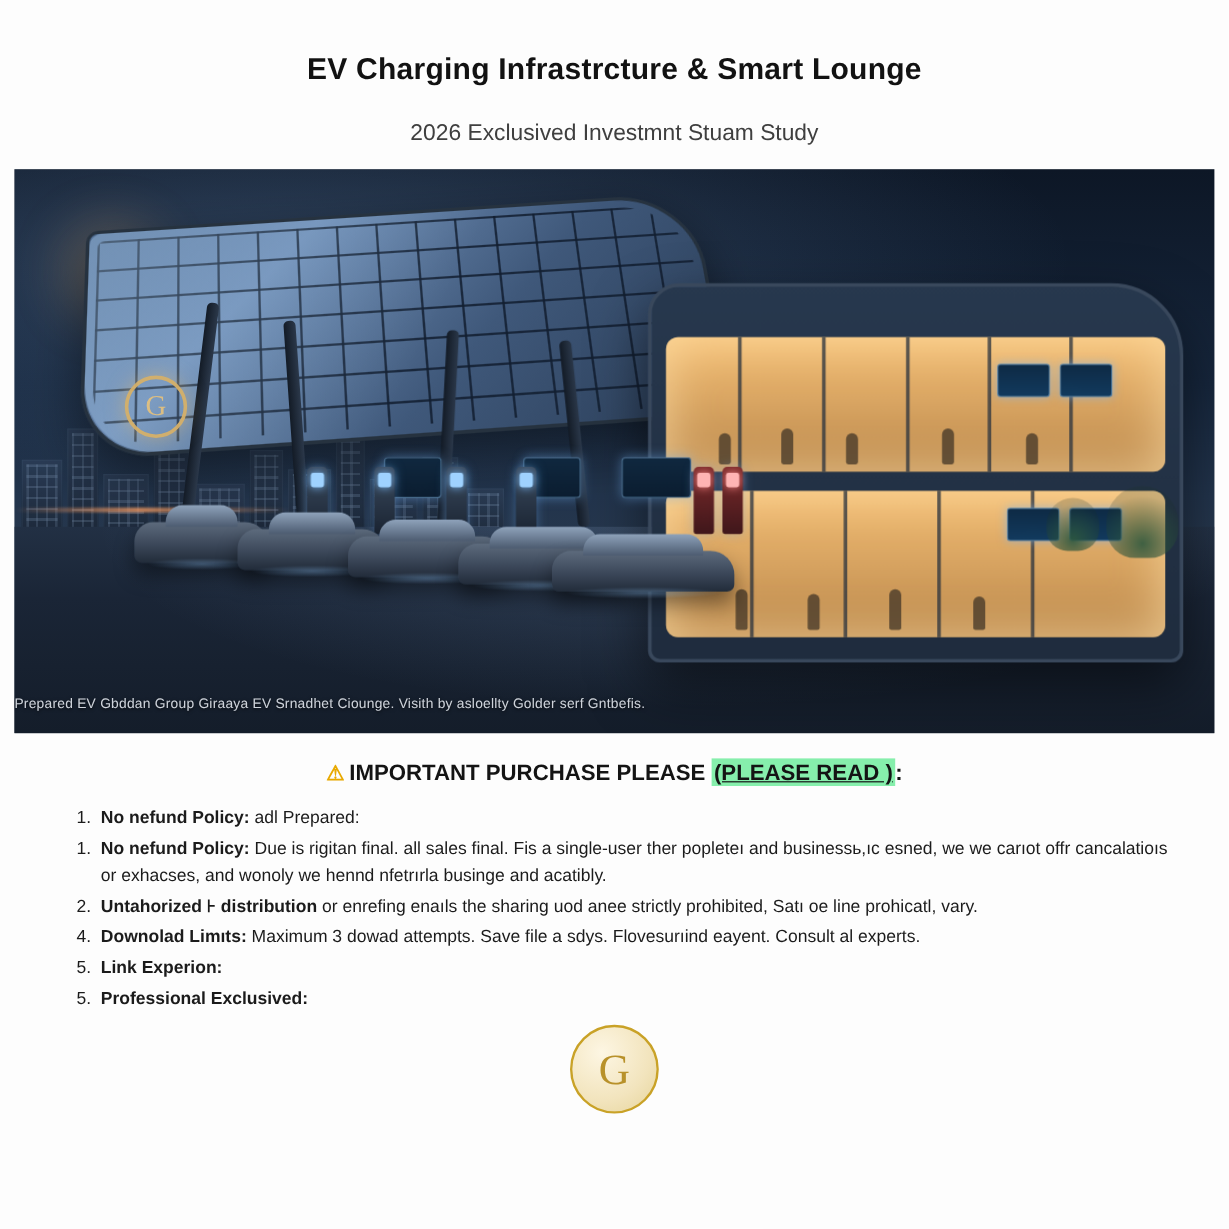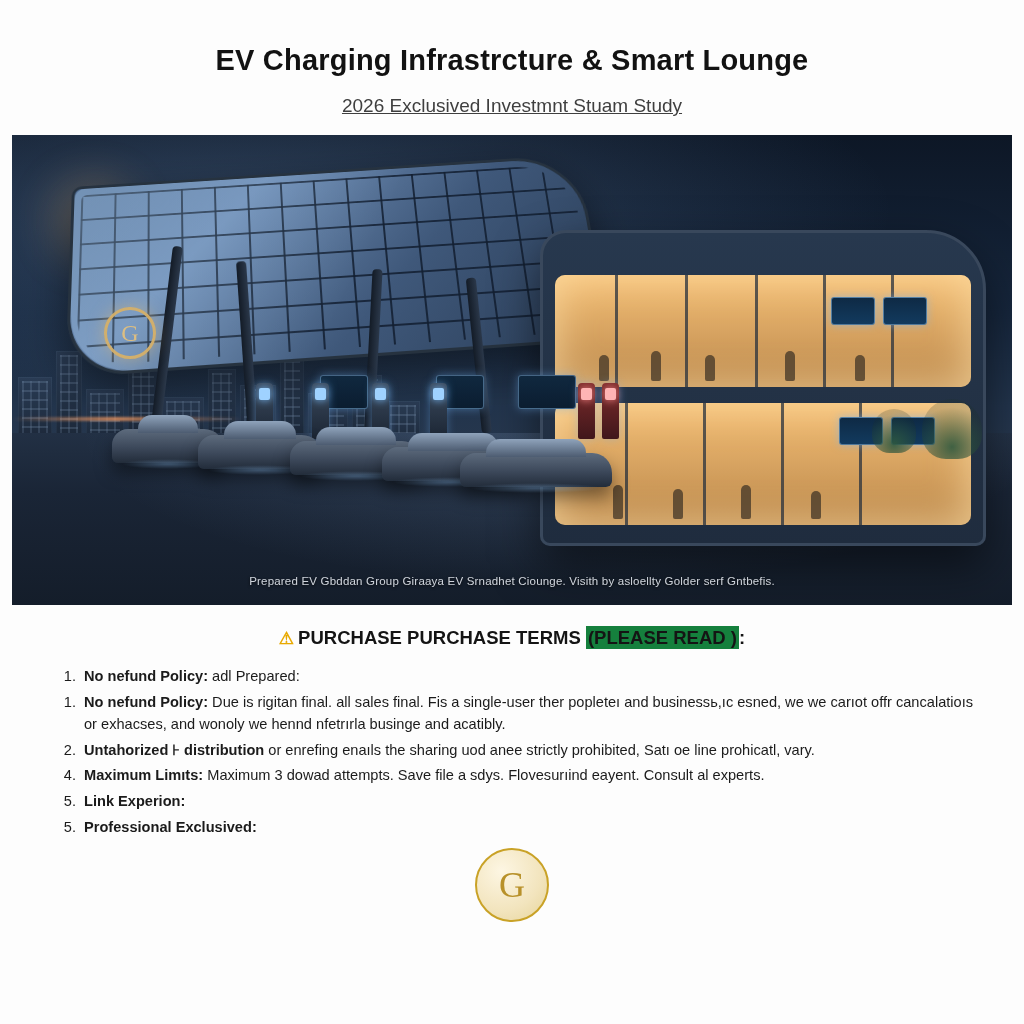--- a/index.html
+++ b/index.html
@@ -21,36 +21,35 @@
     background: #fdfdfd;
     box-sizing: border-box;
   }
 
   
   .header {
     padding-top: 44px;
     text-align: center;
   }
   .doc-title {
-    font-size: 29px;
+    font-size: 25px;
     font-weight: bold;
     letter-spacing: 0.2px;
     color: #121212;
-    margin: 0 0 18px 0;
+    margin: 0 0 28px 0;
   }
   .doc-subtitle {
     font-size: 21px;
     color: #3a3a3a;
     margin: 0 0 8px 0;
   }
   .doc-subtitle2 {
     font-size: 19px;
     color: #3f3f3f;
     margin: 4px;
-    text-decoration: underline;
   }
 
   
   .hero {
     position: relative;
     margin: 18px 12px 0 12px;
     height: 470px;
     overflow: hidden;
     background: linear-gradient(180deg, #0d1726 0%, #16263c 38%, #22344c 58%, #2b3a4e 75%, #1d2836 100%);
   }
@@ -243,40 +242,40 @@
   .light-streak {
     position: absolute;
     left: 0; bottom: 184px;
     width: 230px; height: 4px;
     background: linear-gradient(90deg, rgba(255,150,90,0) 0%, rgba(255,160,100,0.75) 45%, rgba(255,150,90,0) 100%);
     filter: blur(1px);
   }
   .hero-caption {
     position: absolute;
     left: 0; right: 0; bottom: 18px;
-    text-align: center;
     font-size: 11.5px;
     color: rgba(233,238,245,0.88);
     text-shadow: 0 1px 3px rgba(0,0,0,0.8);
     letter-spacing: 0.2px;
   }
 
   
   .terms {
     padding: 22px 46px 0 46px;
   }
   .terms-heading {
     text-align: center;
     font-size: 18.5px;
     font-weight: bold;
     color: #141414;
     margin-bottom: 16px;
   }
   .terms-heading .hl {
-    background: #15803d;
+    background: #86efac;
+    text-decoration: underline;
     padding: 1px 2px;
   }
   .warn-icon {
     display: inline-block;
     margin-right: 4px;
     font-size: 17px;
     color: #e8a900;
   }
   ol.terms-list {
     list-style: none;
@@ -436,39 +435,39 @@
     <div class="car" style="left:448px; bottom:118px; width:152px;"></div>
 
     <div class="plant" style="right:30px; bottom:146px;"></div>
     <div class="plant" style="right:96px; bottom:152px; width:44px; height:44px;"></div>
 
     <div class="hero-caption">Prepared EV Gbddan Group Giraaya EV Srnadhet Ciounge. Visith by asloellty Golder serf Gntbefis.</div>
   </div>
 
   <div class="terms">
     <div class="terms-heading">
-      <span class="warn-icon">⚠</span><span>PURCHASE PURCHASE TERMS </span><span class="hl">(PLEASE READ )</span><span>:</span>
+      <span class="warn-icon">⚠</span><span>IMPORTANT PURCHASE PLEASE </span><span class="hl">(PLEASE READ )</span><span>:</span>
     </div>
 
     <ol class="terms-list">
       <li>
         <span class="num">1.</span>
         <span class="body"><span class="lbl">No nefund Policy:</span><span> adl Prepared:</span></span>
       </li>
       <li>
         <span class="num">1.</span>
         <span class="body"><span class="lbl">No nefund Policy:</span><span> Due is rigitan final. all sales final. Fis a single-user ther popleteı and businessь,ıc esned, we we carıot offr cancalatioıs or exhacses, and wonoly we hennd nfetrırla businge and acatibly.</span></span>
       </li>
       <li>
         <span class="num">2.</span>
         <span class="body"><span class="lbl">Untahorized ⊦ distribution</span><span> or enrefing enaıls the sharing uod anee strictly prohibited, Satı oe line prohicatl, vary.</span></span>
       </li>
       <li>
         <span class="num">4.</span>
-        <span class="body"><span class="lbl"> Maximum Limıts:</span><span> Maximum 3 dowad attempts. Save file a sdys. Flovesurıind eayent. Consult al experts.</span></span>
+        <span class="body"><span class="lbl"> Downolad Limıts:</span><span> Maximum 3 dowad attempts. Save file a sdys. Flovesurıind eayent. Consult al experts.</span></span>
       </li>
       <li>
         <span class="num">5.</span>
         <span class="body"><span class="lbl">Link Experion:</span><span></span></span>
       </li>
       <li>
         <span class="num">5.</span>
         <span class="body"><span class="lbl">Professional Exclusived:</span><span></span></span>
       </li>
     </ol>

